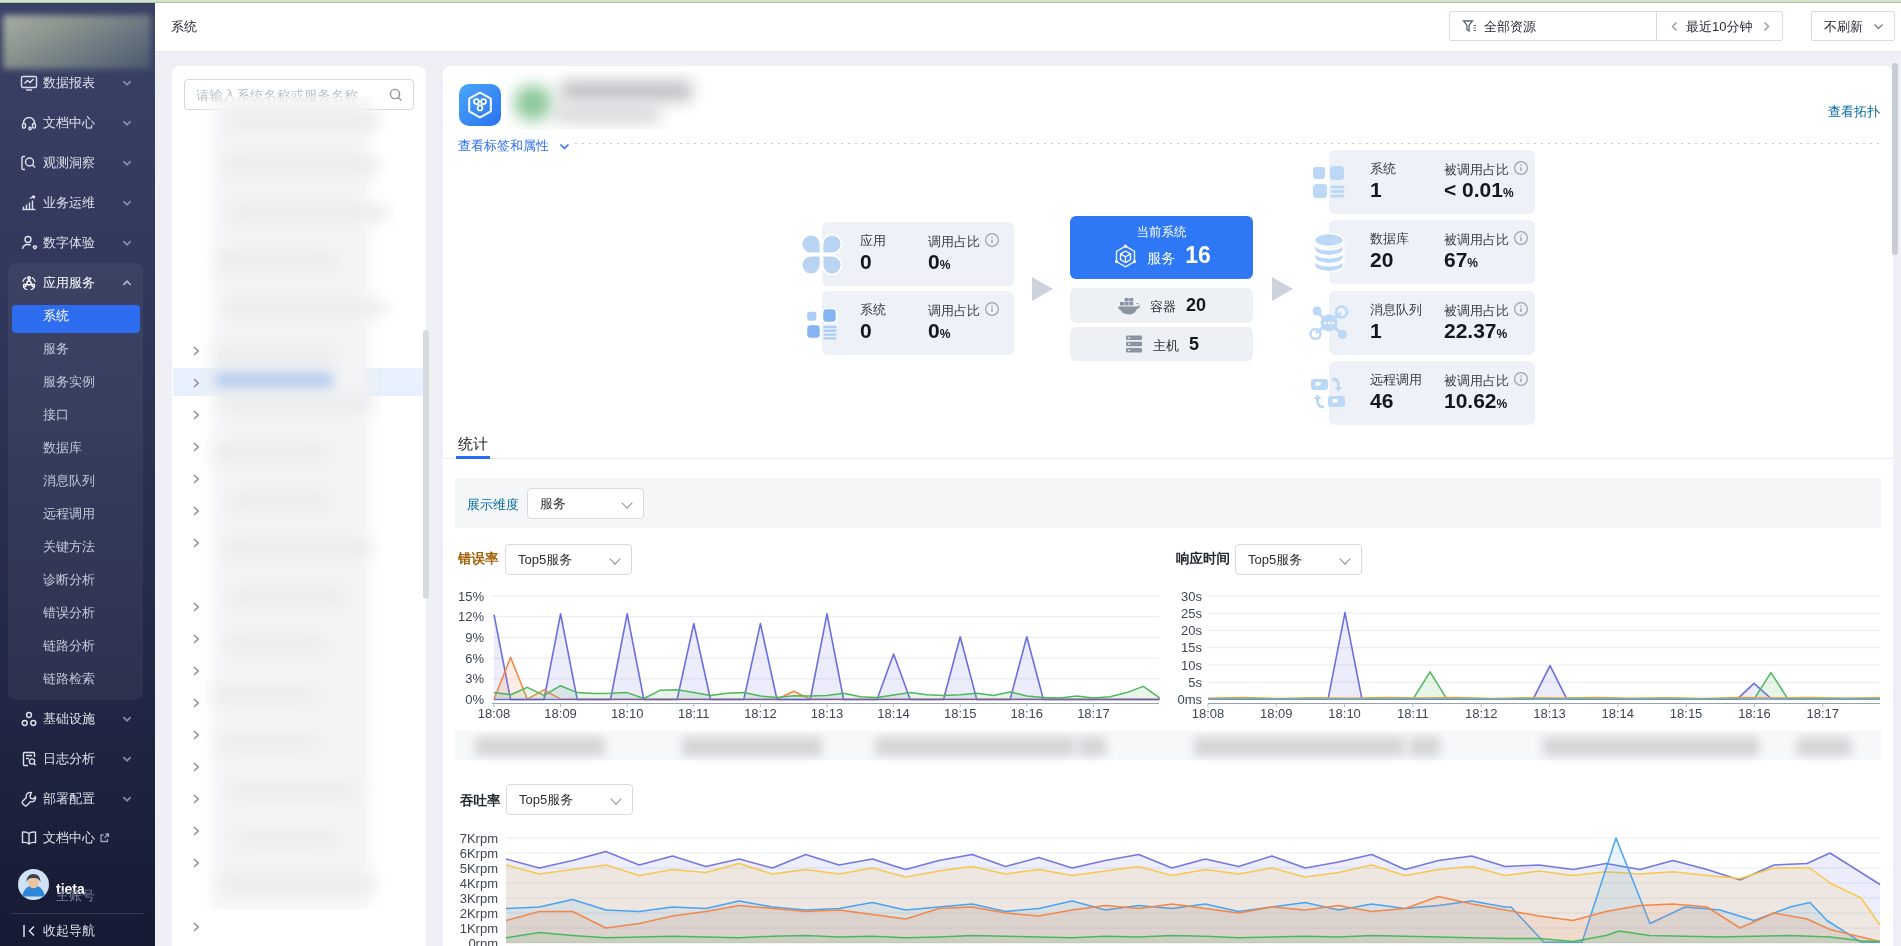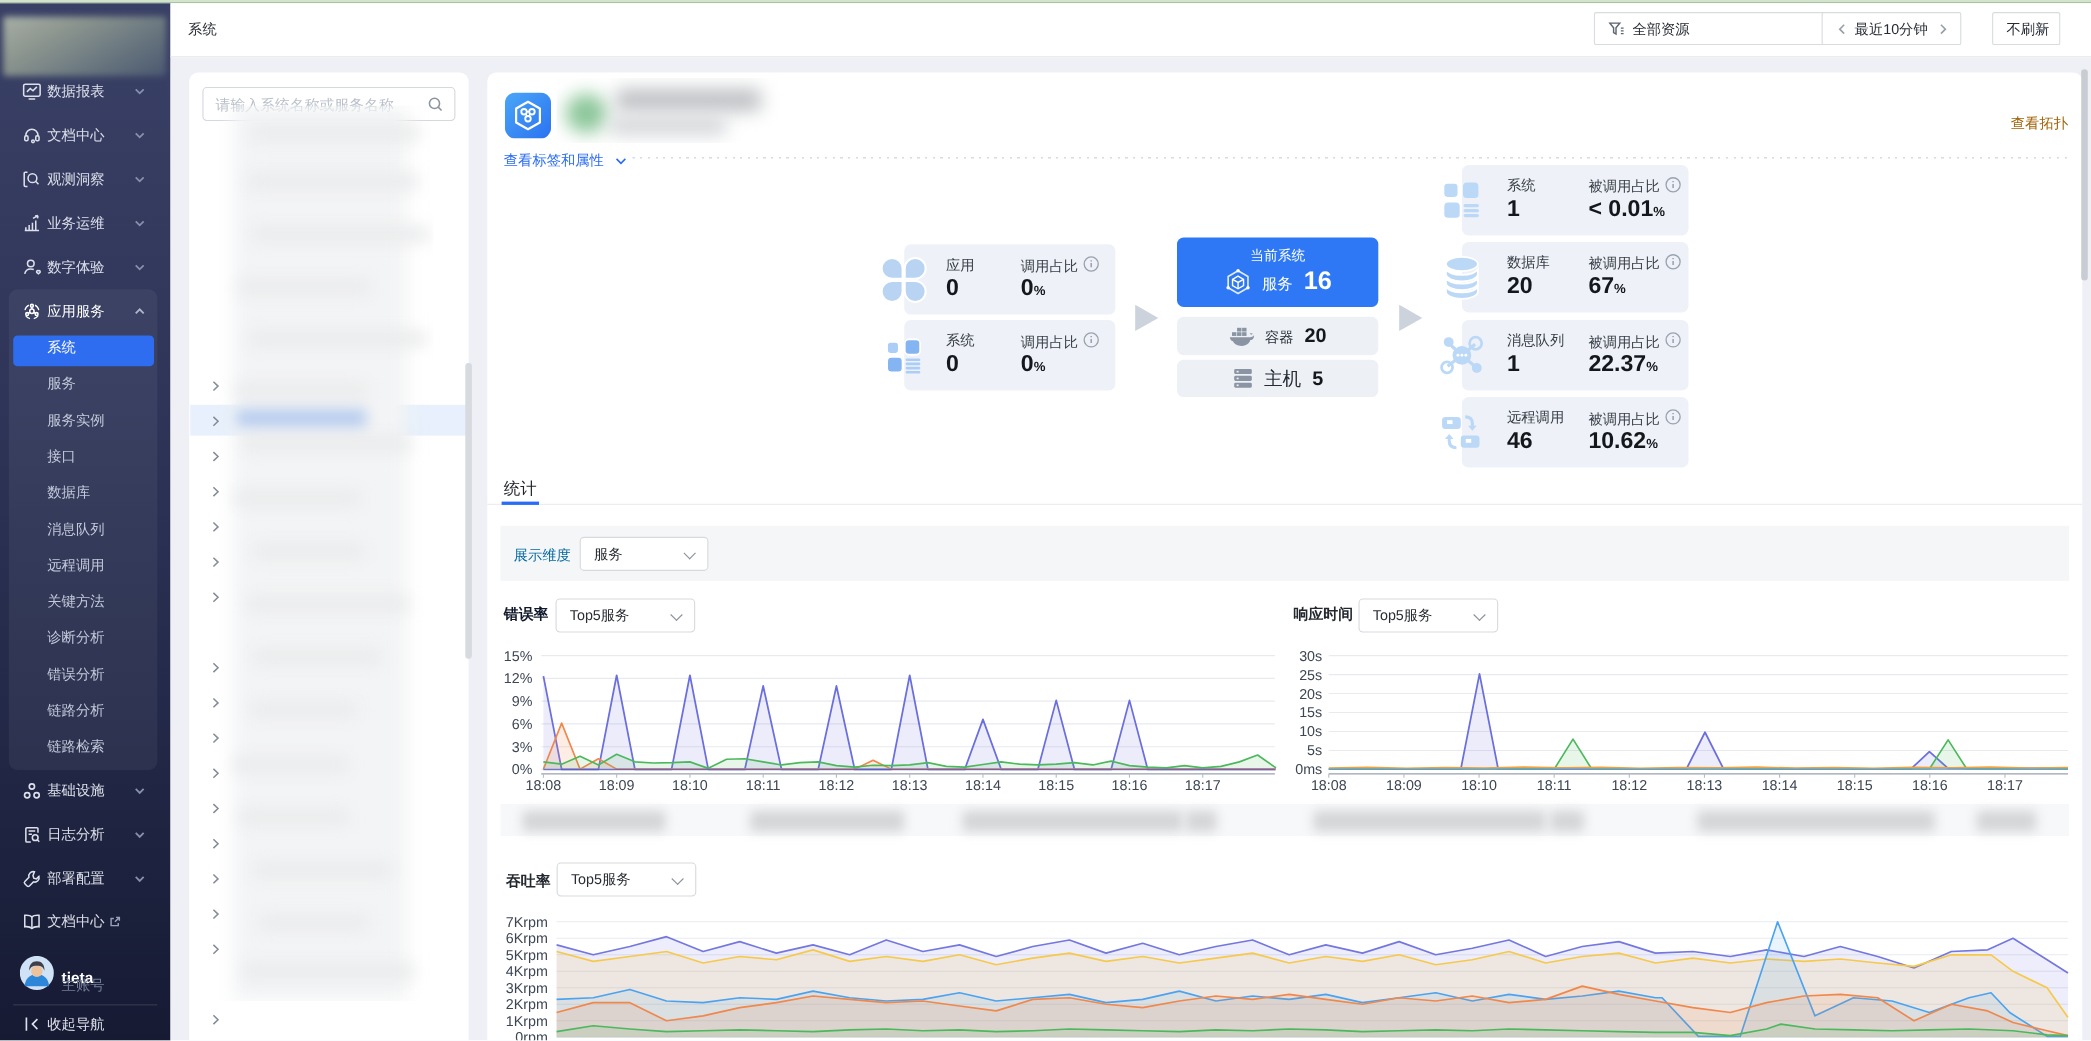--- a/index.html
+++ b/index.html
@@ -234,21 +234,21 @@
     </div>
     <div class="tbox" style="left:1501px;width:127px;">
       <svg style="position:absolute;left:12px;top:9px" width="11" height="11" viewBox="0 0 11 11" fill="none" stroke="#9aa0a8" stroke-width="1.5">
           <path d="M7.5 1.5l-4 4 4 4"></path>
         </svg>
       <span style="position:absolute;left:29px;top:6px;letter-spacing:0">最近10分钟</span>
       <svg style="position:absolute;right:10px;top:9px" width="11" height="11" viewBox="0 0 11 11" fill="none" stroke="#9aa0a8" stroke-width="1.5">
           <path d="M3.5 1.5l4 4-4 4"></path>
         </svg>
     </div>
-    <div class="tbox" style="left:1656px;width:62px;">
+    <div class="tbox" style="left:1656px;width:84px;">
       <span style="position:absolute;left:12px;top:6px">不刷新</span>
       <svg style="position:absolute;right:10px;top:11px" width="11" height="8" viewBox="0 0 11 8" fill="none" stroke="#7a818c" stroke-width="1.4">
           <path d="M1.5 1.5l4 4 4-4"></path>
         </svg>
     </div>
   </div>
   <div id="content" class="abs">
     <div id="leftcard">
       <div style="position:absolute;left:12px;top:13px;width:230px;height:31px;border:1px solid #d4d8df;border-radius:4px;">
         <span style="position:absolute;left:11px;top:7px;font-size:13.5px;color:#b9bfca;">请输入系统名称或服务名称</span>
@@ -347,21 +347,21 @@
           <circle cx="17.4" cy="17.6" r="2.5" fill="none" stroke="#fff" stroke-width="1.7"></circle>
           <circle cx="24.6" cy="17.6" r="2.5" fill="none" stroke="#fff" stroke-width="1.7"></circle>
           <circle cx="21" cy="24" r="2.5" fill="none" stroke="#fff" stroke-width="1.7"></circle>
           <path d="M19 19.5l1 2M23 19.5l-1 2M19.9 17.6h2.2" stroke="#fff" stroke-width="1.4"></path>
         </svg>
       <div style="position:absolute;left:63px;top:5px;width:230px;height:59px;overflow:hidden;">
           <div style="position:absolute;left:8px;top:14px;width:38px;height:36px;background:#8cc79a;border-radius:50%;filter:blur(8px);"></div>
           <div style="position:absolute;left:54px;top:10px;width:132px;height:20px;background:#bcbfc2;border-radius:4px;filter:blur(8px);"></div>
           <div style="position:absolute;left:48px;top:36px;width:106px;height:15px;background:#ced1d4;border-radius:4px;filter:blur(8px);"></div>
         </div>
-      <div style="position:absolute;left:1385px;top:37px;font-size:13px;color:#a16207;">查看拓扑</div>
+      <div style="position:absolute;left:1385px;top:37px;font-size:13px;color:#0369a1;">查看拓扑</div>
       <div style="position:absolute;left:15px;top:71px;font-size:13px;color:#2a6cf5;">查看标签和属性
         <svg style="vertical-align:-1px;margin-left:6px" width="11" height="8" viewBox="0 0 11 8" fill="none" stroke="#2a6cf5" stroke-width="1.5">
             <path d="M1.5 1.5l4 4 4-4"></path>
           </svg>
       </div>
       <div style="position:absolute;left:132px;top:77px;width:1306px;height:1px;background:repeating-linear-gradient(90deg,#c7ccd4 0 2px,transparent 2px 7px);"></div>
       <div id="topo">
         <div class="tpbox" style="left:379px;top:156px;width:192px;height:64px;">
           <svg style="position:absolute;left:-23px;top:10px" width="45" height="45" viewBox="0 0 45 45">
               <g fill="#b9d4f3" stroke="#fff" stroke-width="1.8">
@@ -428,21 +428,21 @@
               <g fill="#8a94a3">
                 <rect x="2" y="1.5" width="16" height="4.6" rx="1.3"></rect>
                 <rect x="2" y="7.7" width="16" height="4.6" rx="1.3"></rect>
                 <rect x="2" y="13.9" width="16" height="4.6" rx="1.3"></rect>
               </g>
               <g fill="#edf1f6">
                 <rect x="4.2" y="3.1" width="1.8" height="1.5"></rect>
                 <rect x="4.2" y="9.3" width="1.8" height="1.5"></rect>
                 <rect x="4.2" y="15.5" width="1.8" height="1.5"></rect>
               </g>
-            </svg><span style="font-size:17px;color:#262c34;">主机</span><span style="font-size:18px;font-weight:bold;color:#14171c;margin-left:10px;">5</span>
+            </svg><span style="font-size:13px;color:#262c34;">主机</span><span style="font-size:18px;font-weight:bold;color:#14171c;margin-left:10px;">5</span>
         </div>
         <svg style="position:absolute;left:827px;top:209px" width="25" height="28" viewBox="0 0 25 28">
             <path d="M2 2l21 12L2 26z" fill="#ccd3dd"></path>
           </svg>
         <div class="tpbox" style="left:886px;top:84px;width:206px;height:64px;">
           <svg style="position:absolute;left:-21px;top:11px" width="42" height="42" viewBox="0 0 42 42">
               <rect x="5" y="6" width="12" height="12" rx="3" fill="#bcd8f7"></rect>
               <rect x="22" y="5" width="14" height="14" rx="3.5" fill="#bcd8f7"></rect>
               <rect x="5" y="23" width="14" height="14" rx="3.5" fill="#bcd8f7"></rect>
               <path d="M24 26h11M24 30.5h11M24 35h11" stroke="#bcd8f7" stroke-width="3" stroke-linecap="round"></path>
@@ -514,21 +514,21 @@
           <span class="tpv" style="left:115px;top:28px;">10.62<span class="pct">%</span></span>
         </div>
       </div>
       <div style="position:absolute;left:15px;top:369px;font-size:15px;font-weight:normal;color:#21252b;">统计</div>
       <div style="position:absolute;left:0px;top:392px;width:1450px;height:1px;background:#e9ebef;"></div>
       <div style="position:absolute;left:13px;top:390px;width:34px;height:3px;background:#2a6cf5;"></div>
       <div style="position:absolute;left:12px;top:412px;width:1426px;height:50px;background:#f5f6f8;">
         <span style="position:absolute;left:12px;top:18px;font-size:13px;color:#0369a1;">展示维度</span>
         <div class="sel" style="left:72px;top:10px;width:117px;">服务</div>
       </div>
-      <div style="position:absolute;left:15px;top:484px;font-size:13.5px;font-weight:bold;color:#0f172a;">错误率</div>
+      <div style="position:absolute;left:15px;top:484px;font-size:13.5px;font-weight:bold;color:#a16207;">错误率</div>
       <div class="sel" style="left:62px;top:478px;width:127px;">Top5服务</div>
       <div style="position:absolute;left:733px;top:484px;font-size:13.5px;font-weight:bold;color:#23272e;">响应时间</div>
       <div class="sel" style="left:792px;top:478px;width:127px;">Top5服务</div>
       <div id="chart1">
           <svg width="725" height="160" viewBox="0 0 725 160" style="position:absolute;left:0;top:514px">
             <line x1="49" y1="16.0" x2="716" y2="16.0" stroke="#e8eaee" stroke-width="1"></line>
             <text x="41" y="20.5" text-anchor="end" style="font-size:13px;fill:#3e4654">15%</text>
             <line x1="49" y1="36.7" x2="716" y2="36.7" stroke="#e8eaee" stroke-width="1"></line>
             <text x="41" y="41.2" text-anchor="end" style="font-size:13px;fill:#3e4654">12%</text>
             <line x1="49" y1="57.4" x2="716" y2="57.4" stroke="#e8eaee" stroke-width="1"></line>

